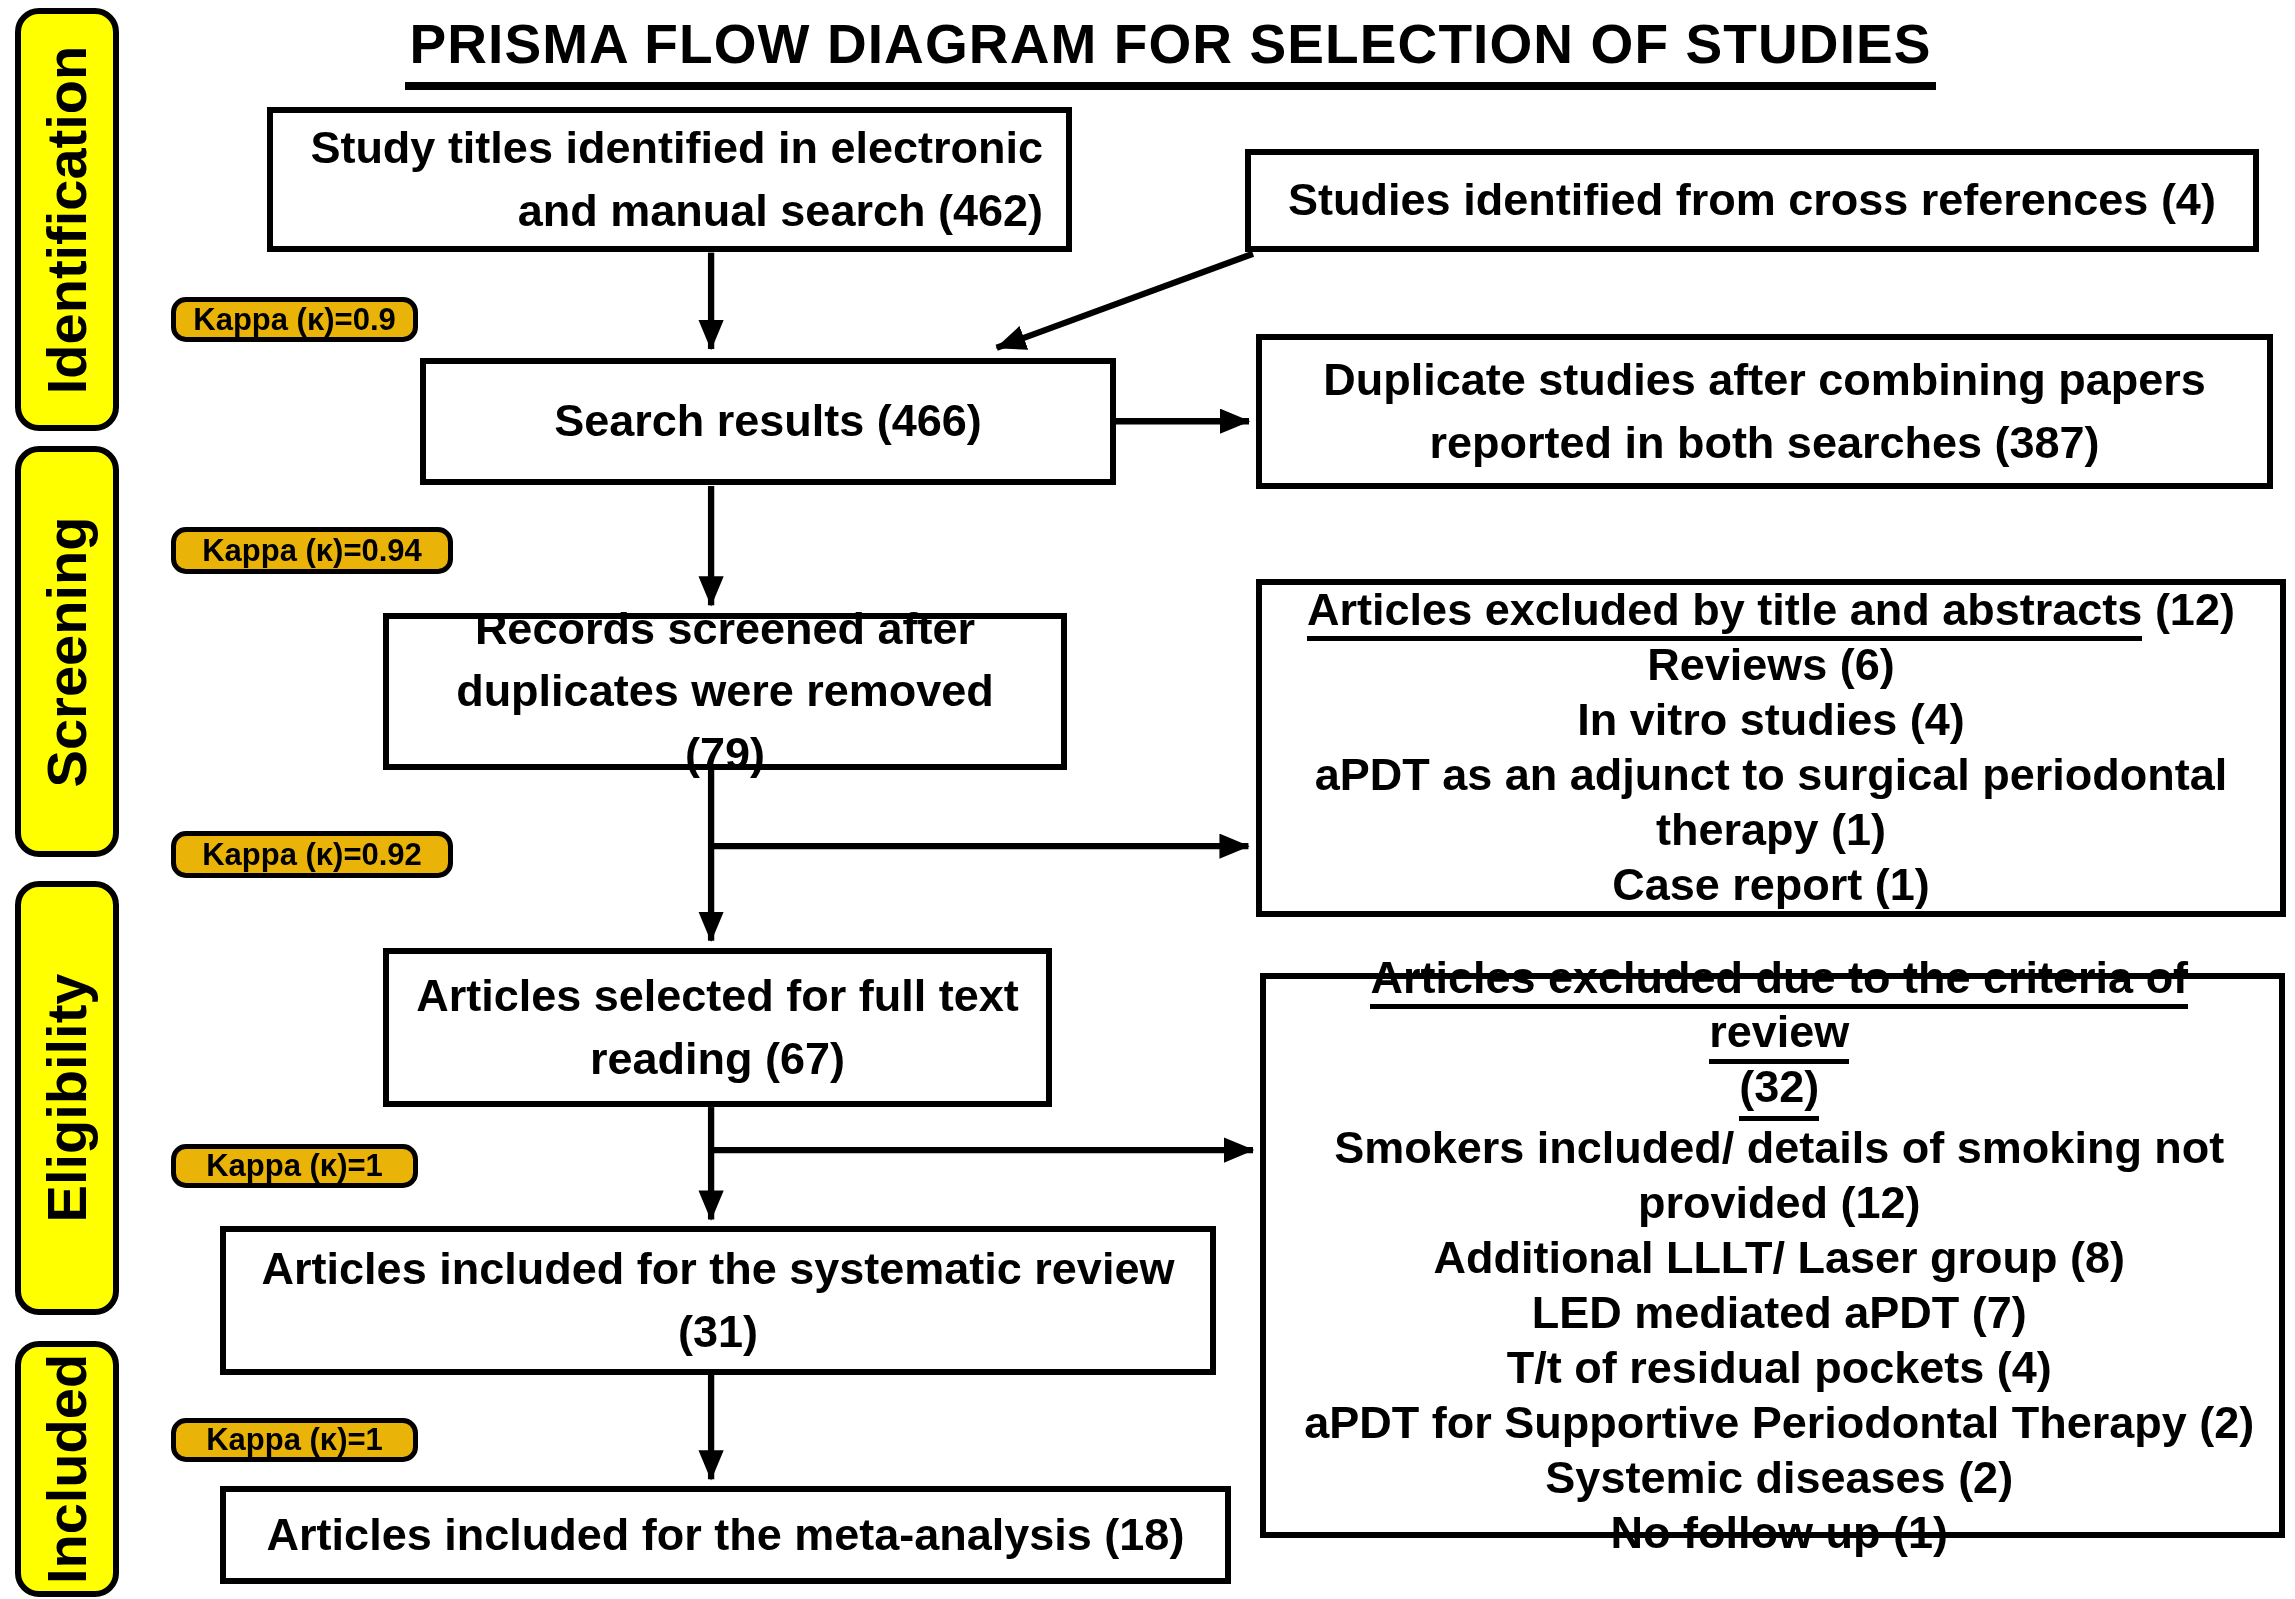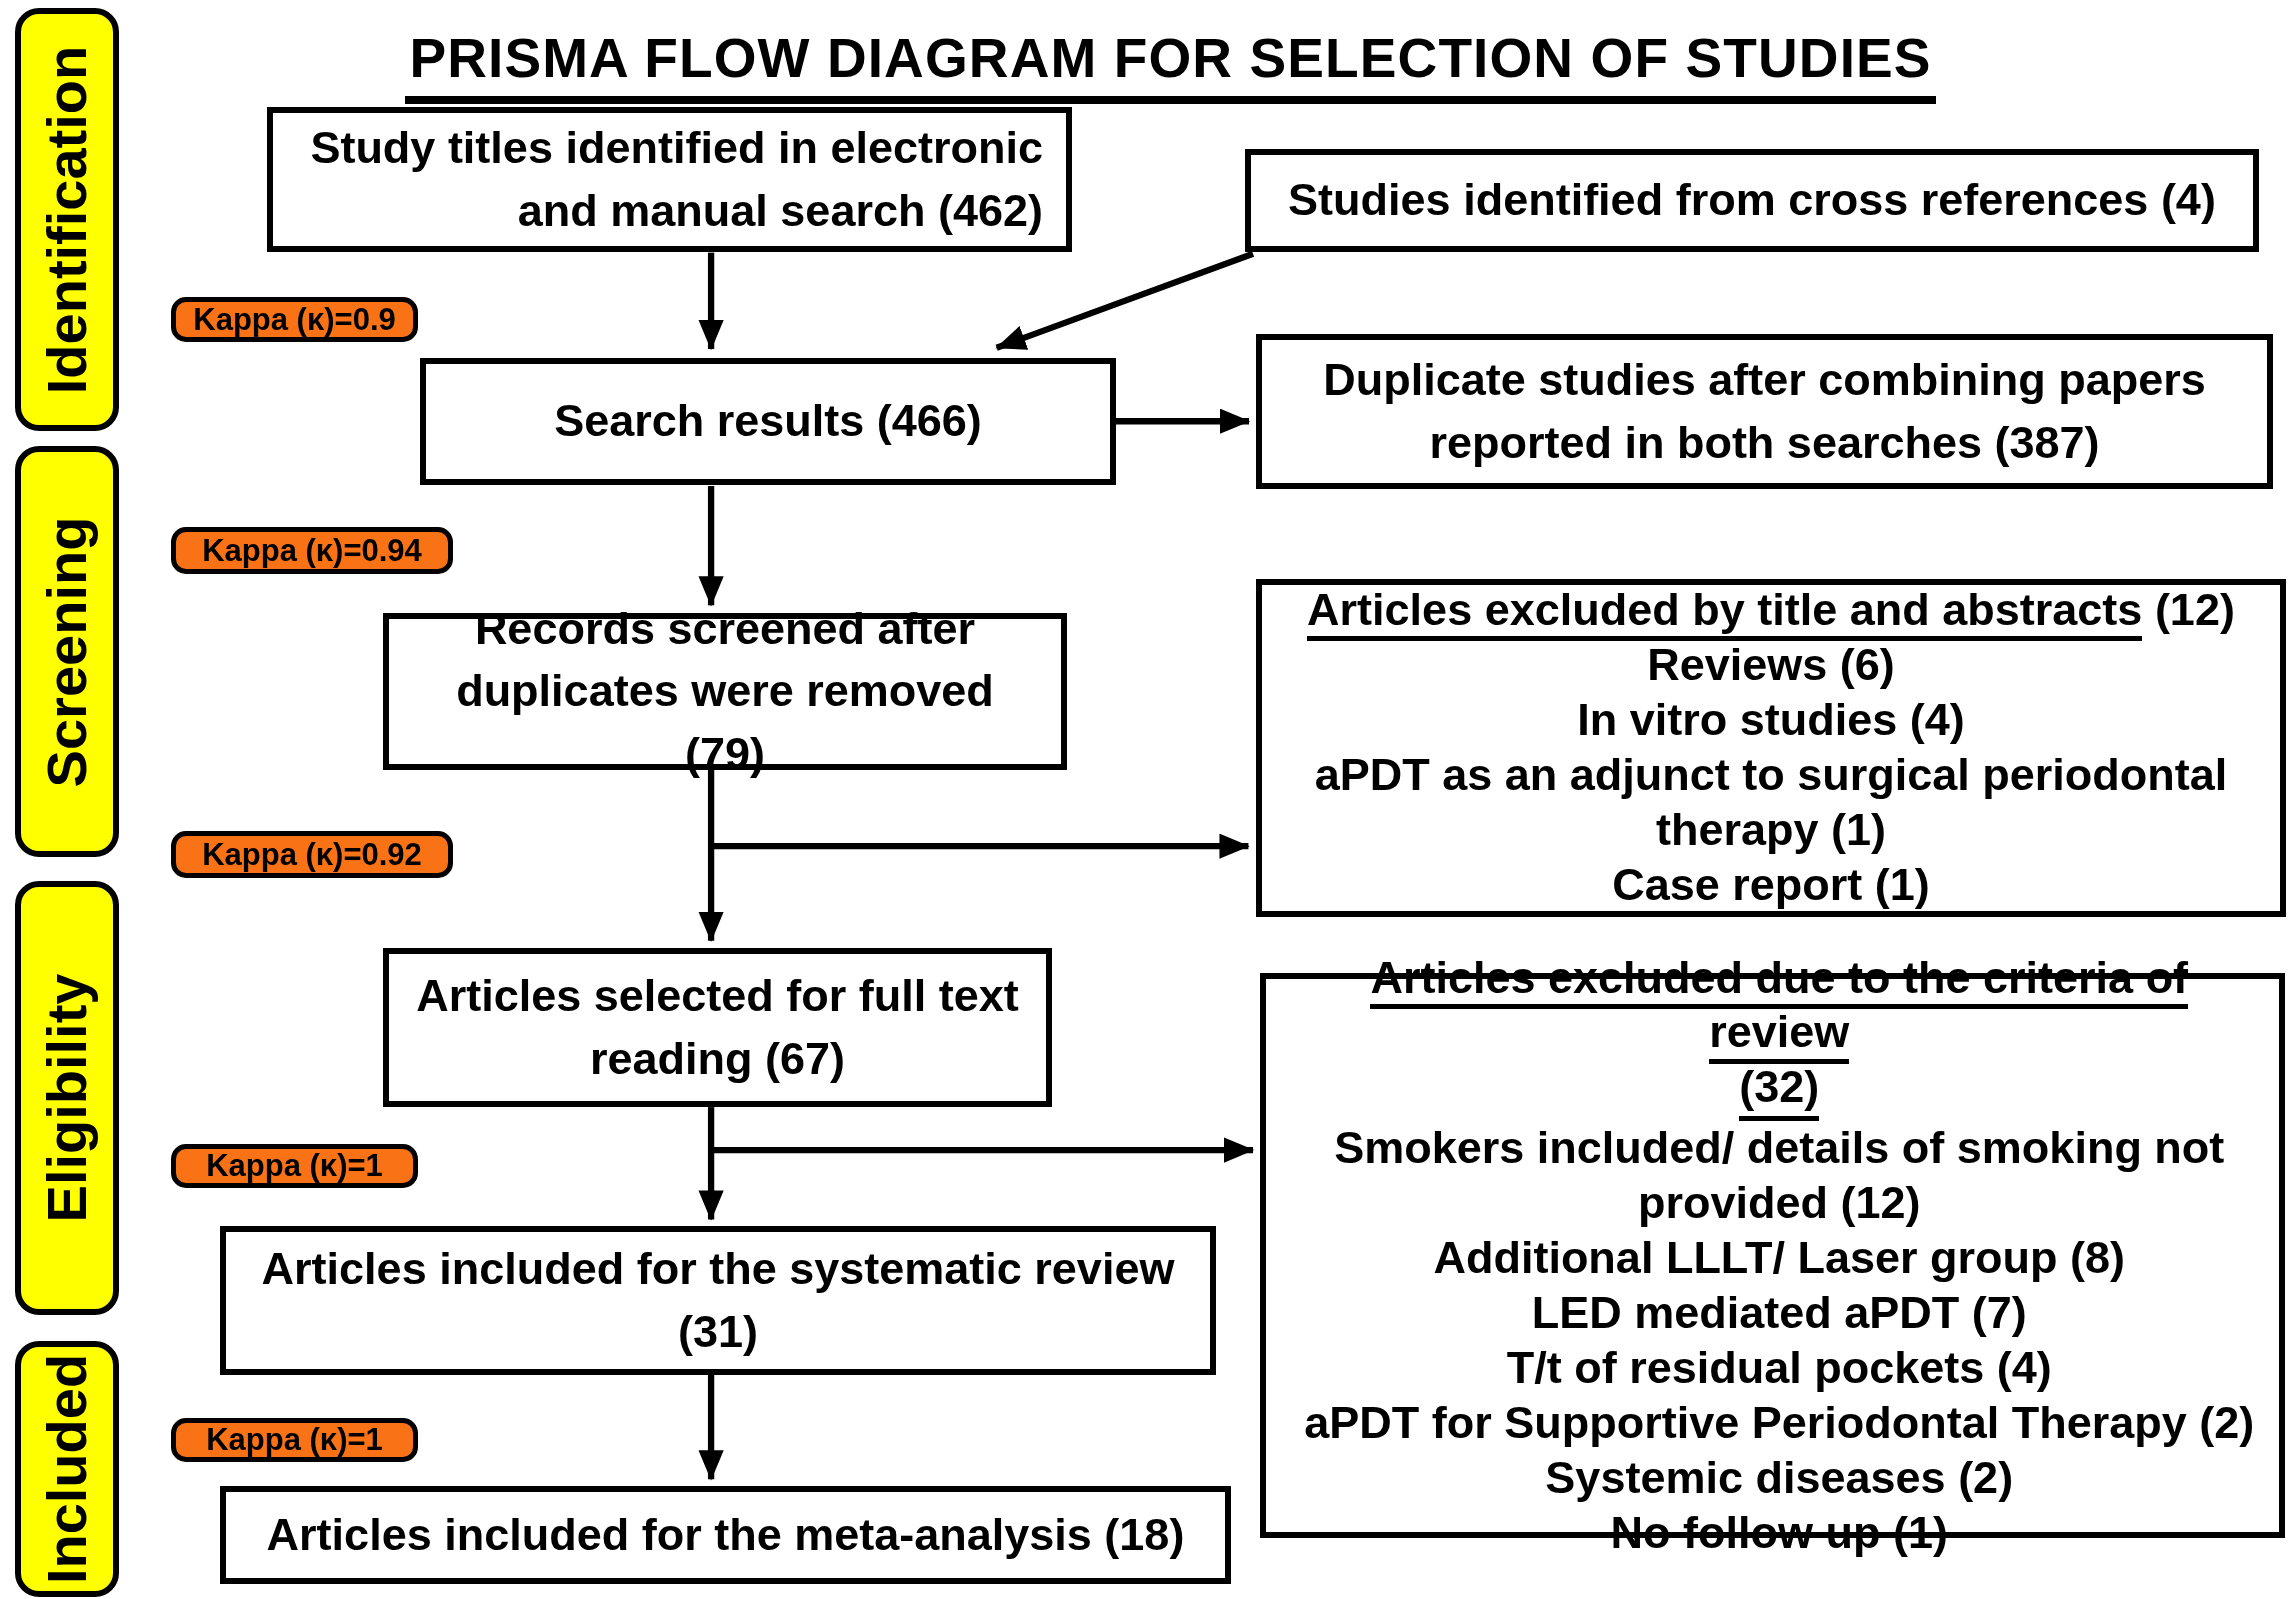--- a/index.html
+++ b/index.html
@@ -1,21 +1,21 @@
 <!DOCTYPE html>
 <html style="font-size:9.2px"><head>
 <meta charset="utf-8">
 <style>
   * { margin:0; padding:0; box-sizing:border-box; }
   html,body { background:#ffffff; }
   .canvas {
     position:relative; width:2295px; height:1600px; background:#ffffff;
     font-family:"Liberation Sans", sans-serif; color:#000; overflow:hidden;
   }
-  .title-wrap { position:absolute; left:46px; right:0; top:26px; text-align:center; }
+  .title-wrap { position:absolute; left:46px; right:0; top:12px; text-align:center; }
   .title-wrap span {
     display:inline-block; font-weight:bold; font-size:55px; letter-spacing:1.1px;
     border-bottom:8px solid #000; padding:0 4.6px 5.7px 4.6px; white-space:nowrap;
   }
   .stage {
     position:absolute; left:15px; width:104px;
     border:6.9px solid #000; border-radius:24px; background:#FFFF00;
     display:flex; align-items:center; justify-content:center;
   }
   .stage span {
@@ -23,21 +23,21 @@
     font-weight:bold; font-size:56px; line-height:1;
   }
   .box {
     position:absolute; border:6.3px solid #000; background:#fff;
     display:flex; flex-direction:column; align-items:center; justify-content:center;
     text-align:center; font-weight:bold; font-size:45px; line-height:1.38;
     padding:3.4px 23px;
   }
   .box.tight { line-height:1.22; padding:2.3px 19.5px; }
   .kappa {
-    position:absolute; border:5.2px solid #000; border-radius:15px; background:#f97316;
+    position:absolute; border:5.2px solid #000; border-radius:15px; background:#eab308;
     display:flex; align-items:center; justify-content:center;
     font-weight:bold; font-size:31px; white-space:nowrap;
   }
   .u { border-bottom:5.7px solid #000; padding-bottom:1.1px; }
   .u36 { display:inline-block; border-bottom:5.7px solid #000; padding-bottom:1.1px; }
   svg.connectors { position:absolute; left:0; top:0; width:2295px; height:1600px; }
   svg.connectors line { stroke:#000; stroke-width:11; }
 </style>
 </head>
 <body>

